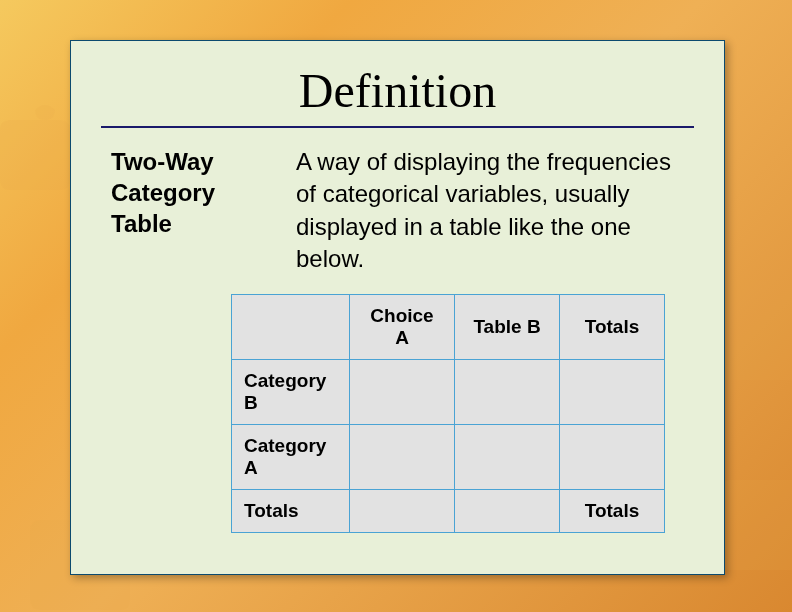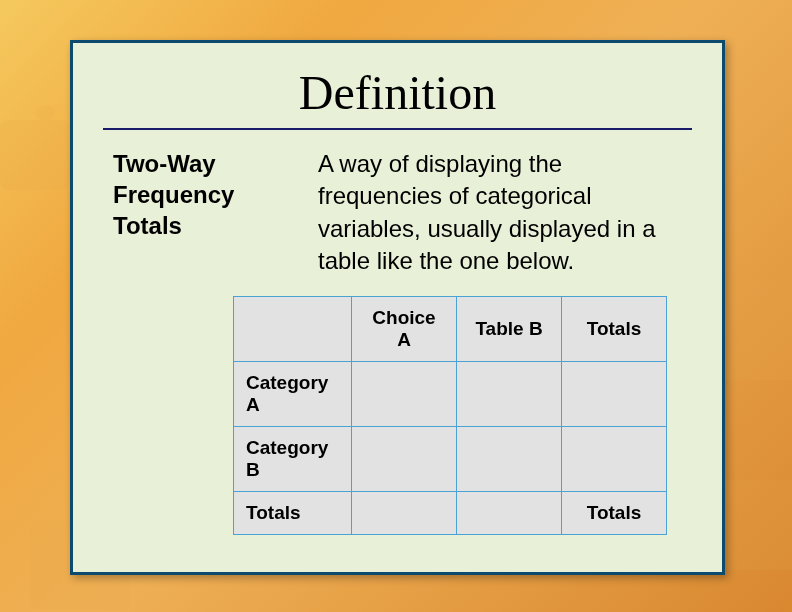--- a/index.html
+++ b/index.html
@@ -21,21 +21,21 @@
       height: 100%;
       opacity: 0.3;
     }
     .card {
       position: absolute;
       left: 70px;
       top: 40px;
       width: 655px;
       height: 535px;
       background: #e8f0d8;
-      border: 3px solid #0c4a6e;
+      border: 1px solid #0c4a6e;
       padding: 22px 30px;
       box-shadow: 3px 3px 8px rgba(0,0,0,0.3);
     }
     .title {
       font-family: 'Times New Roman', Times, serif;
       font-size: 48px;
       font-weight: normal;
       text-align: center;
       color: #000;
       margin-bottom: 8px;
@@ -56,21 +56,20 @@
       color: #000;
       width: 155px;
       line-height: 1.3;
       flex-shrink: 0;
     }
     .desc {
       font-size: 24px;
       color: #000;
       line-height: 1.35;
       flex: 1;
-      margin-left: 20px;
     }
     .tbl-wrapper {
       margin-top: 18px;
       padding-left: 130px;
     }
     table {
       border-collapse: collapse;
     }
     td, th {
       border: 1px solid #4aa3d4;
@@ -105,40 +104,40 @@
       <path d="M 720 280 L 792 280 L 792 380 L 720 380 Q 710 380 710 370 L 710 290 Q 710 280 720 280 Z"></path>
       <path d="M 730 480 L 792 480 L 792 570 L 730 570 Q 720 570 720 560 L 720 490 Q 720 480 730 480 Z"></path>
     </g>
   </svg>
 </div>
 
 <div class="card">
   <h1 class="title">Definition</h1>
   <hr class="hr-line">
   <div class="content">
-    <div class="term">Two-Way Frequency Totals</div>
+    <div class="term">Two-Way Category Table</div>
     <div class="desc">A way of displaying the frequencies of categorical variables, usually displayed in a table like the one below.</div>
   </div>
   <div class="tbl-wrapper">
     <table>
       <tbody>
           <tr>
         <th class="header col-empty"></th>
         <th class="header col-a">Choice A</th>
         <th class="header col-b">Table B</th>
         <th class="header col-t">Totals</th>
       </tr>
       <tr>
-        <td>Category A</td>
+        <td>Category B</td>
         <td class="empty"></td>
         <td class="empty"></td>
         <td class="empty"></td>
       </tr>
       <tr>
-        <td>Category B</td>
+        <td>Category A</td>
         <td class="empty"></td>
         <td class="empty"></td>
         <td class="empty"></td>
       </tr>
       <tr>
         <td>Totals</td>
         <td class="empty"></td>
         <td class="empty"></td>
         <td class="totals-cell">Totals</td>
       </tr>

